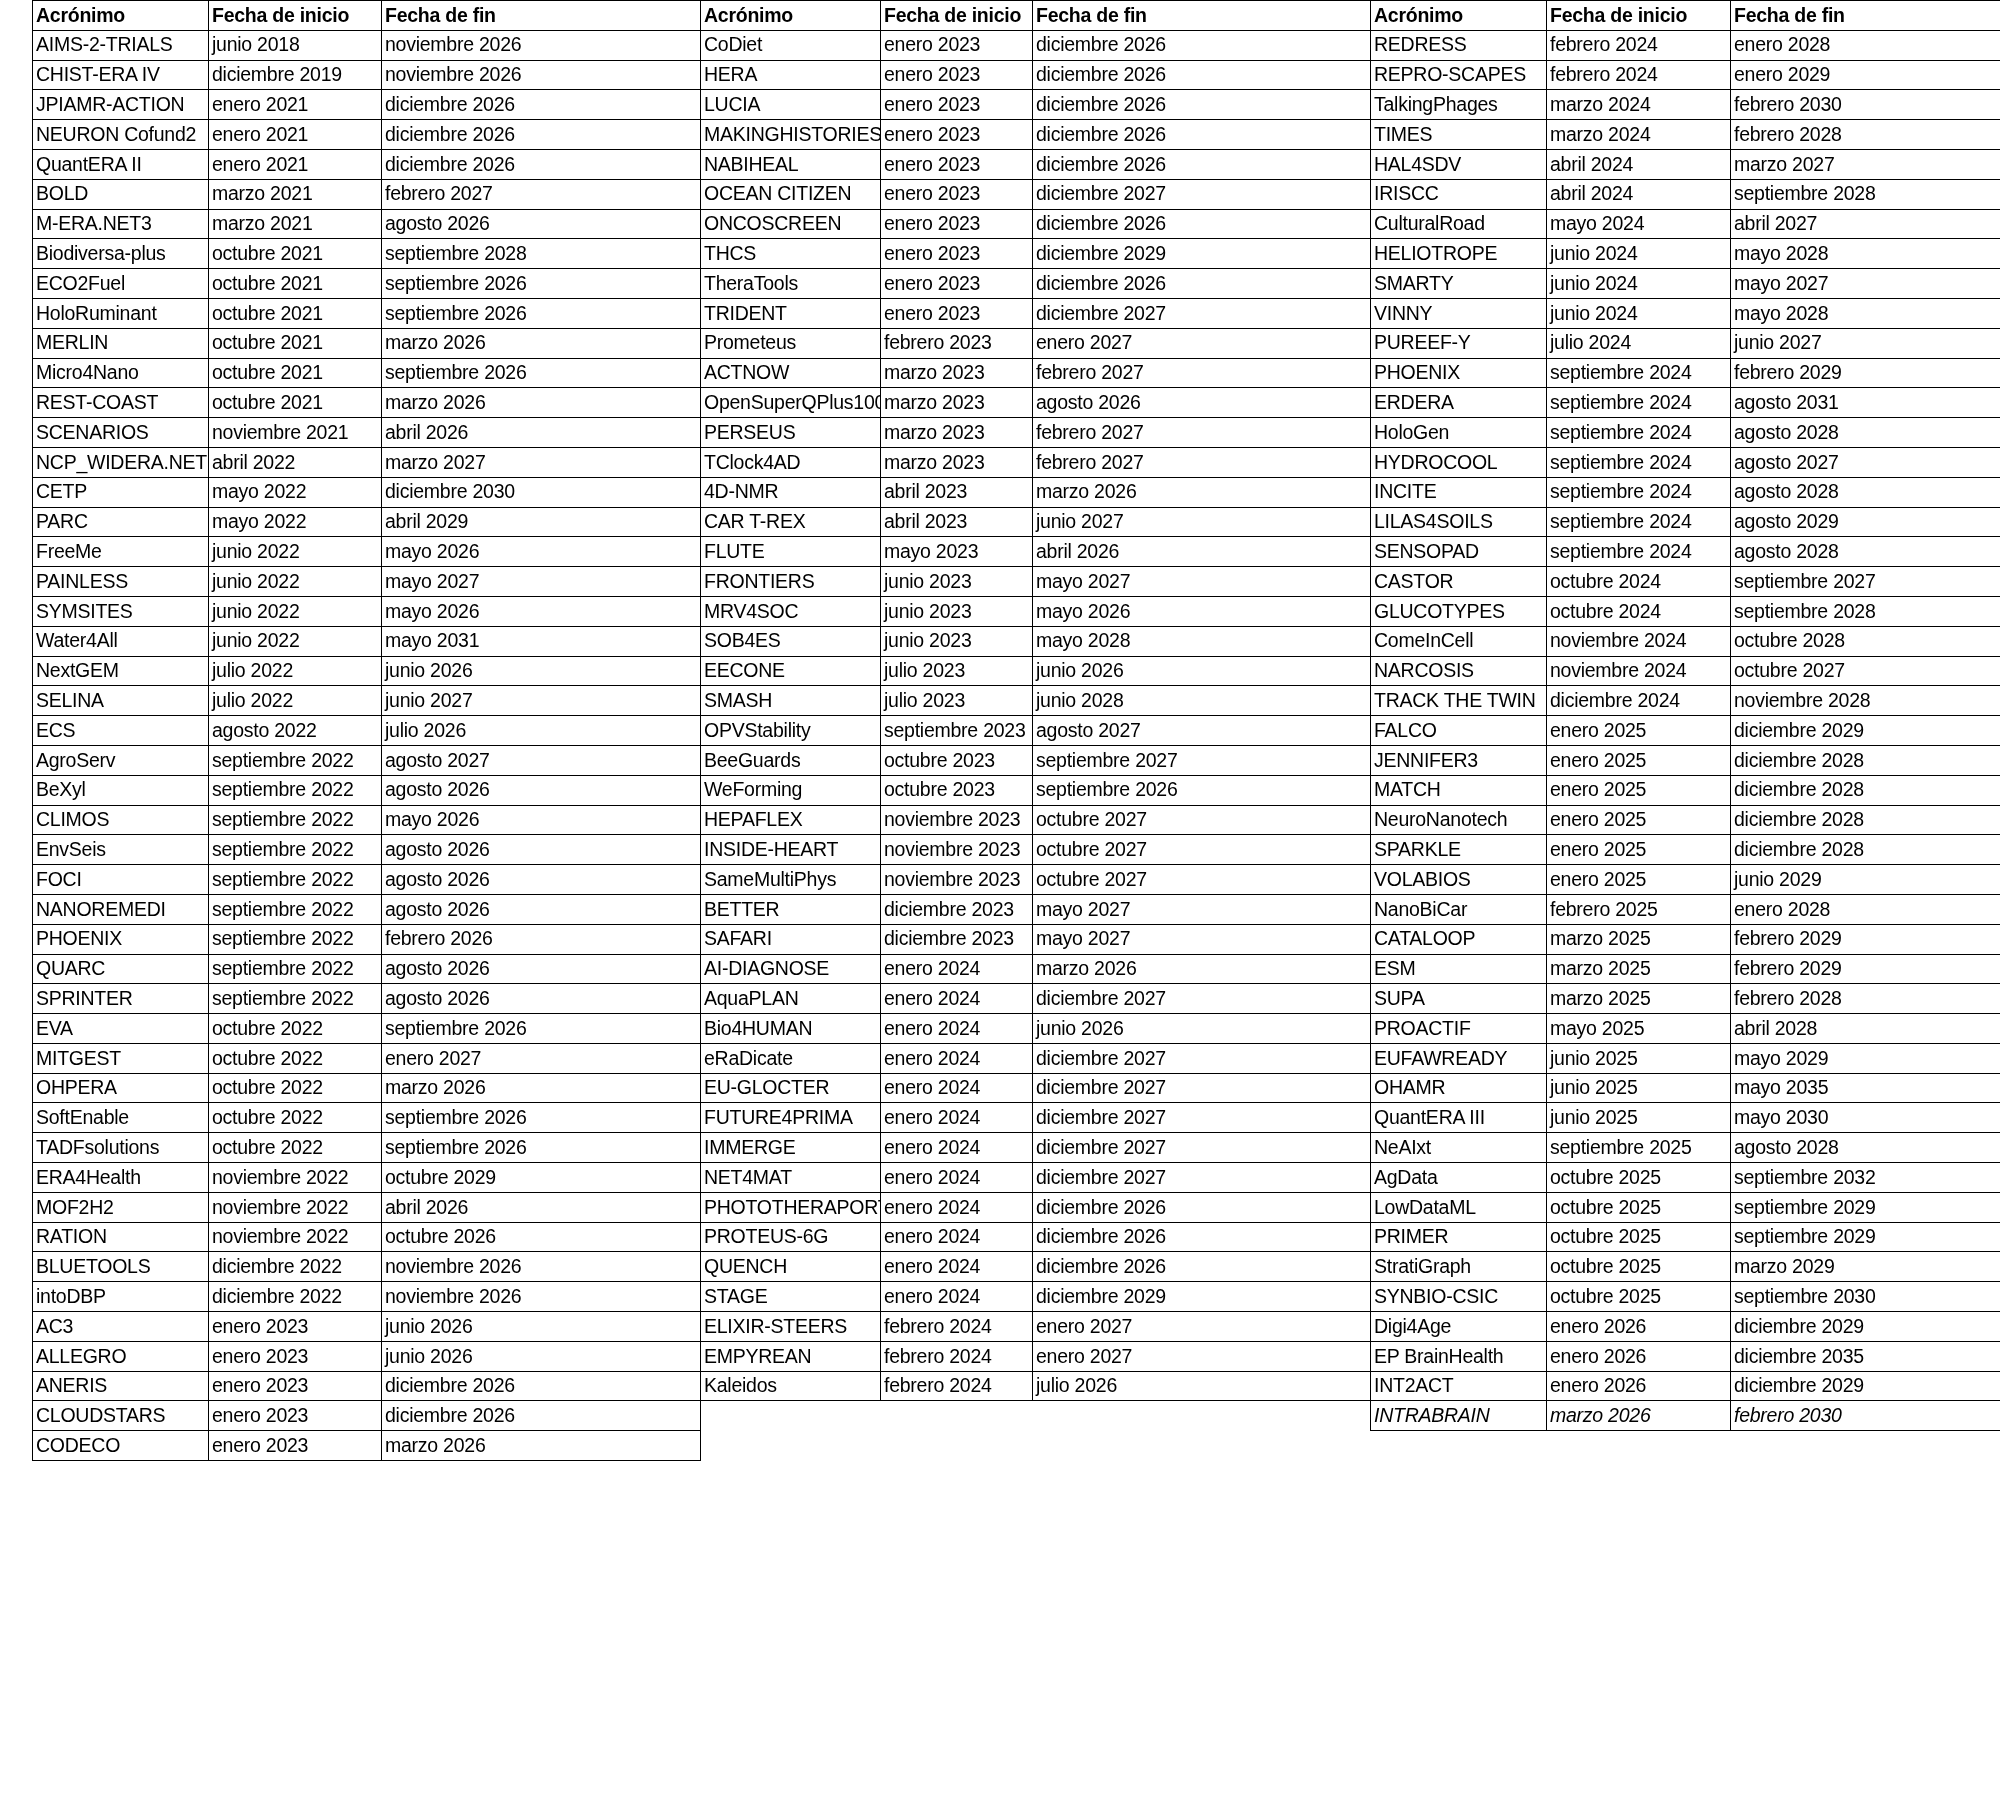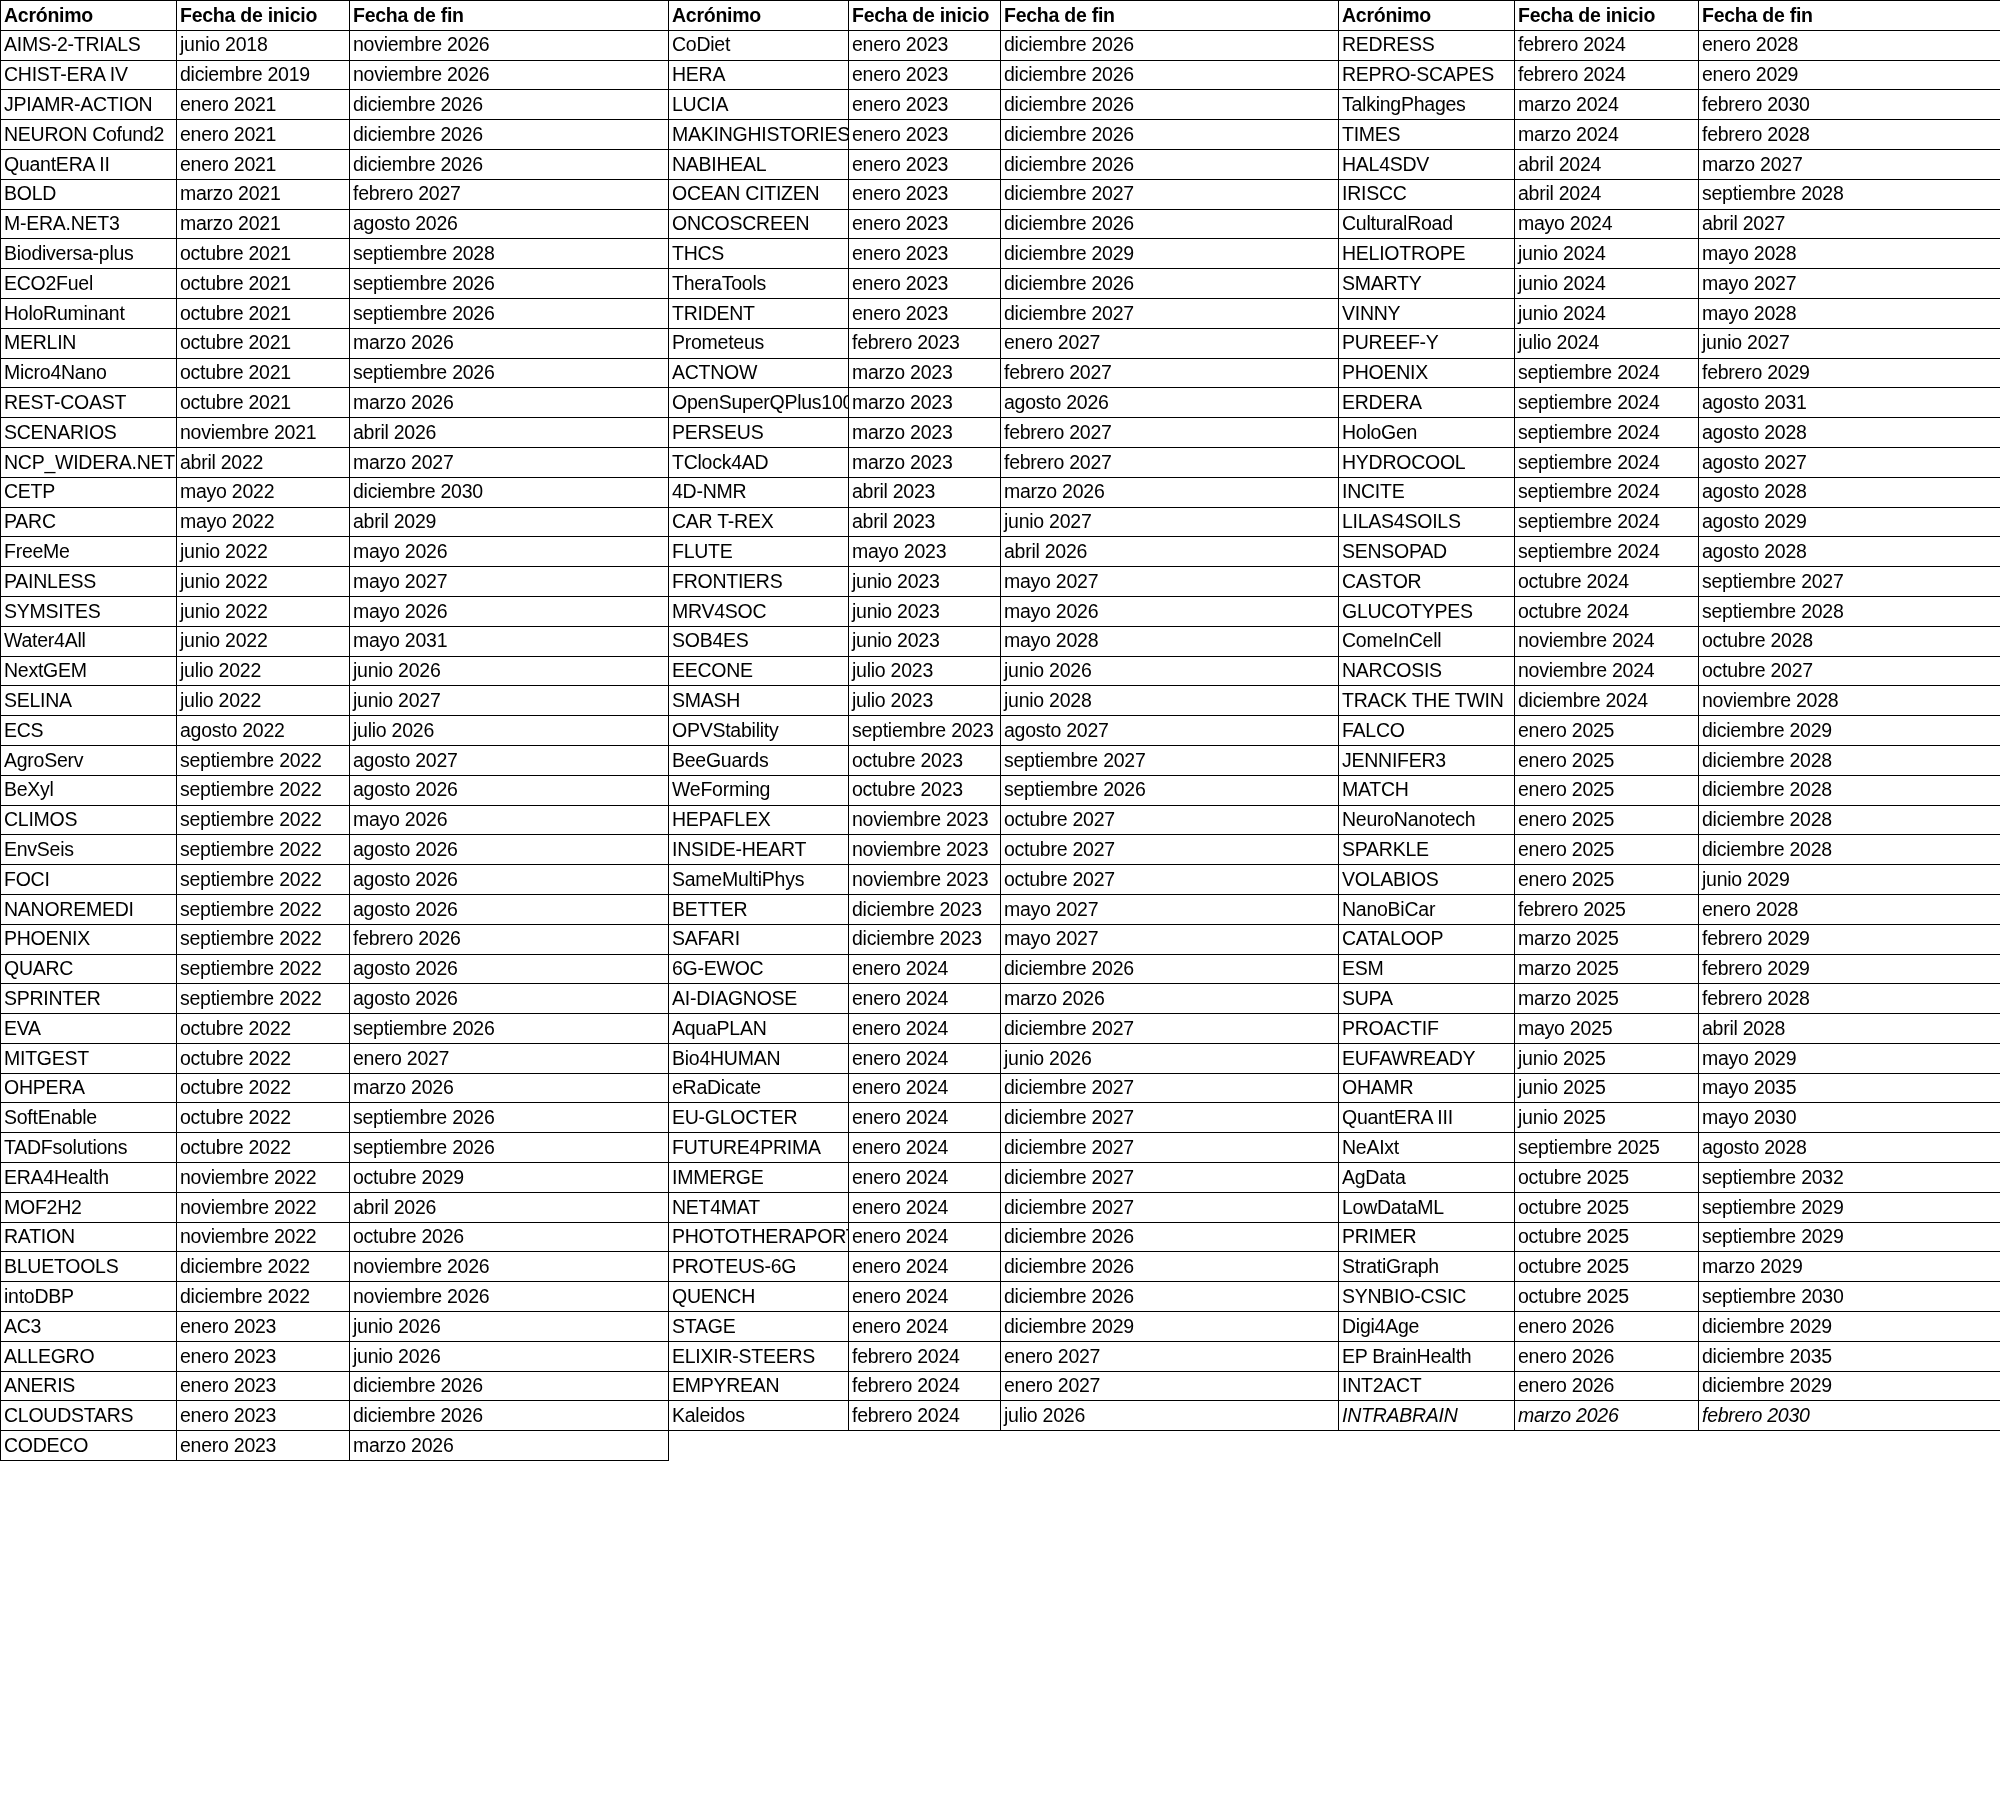--- a/index.html
+++ b/index.html
@@ -16,20 +16,21 @@
   }
   .sheet {
     display: flex;
     flex-direction: row;
     width: 2000px;
     height: 1807px;
     align-items: flex-start;
   }
   .block {
     box-sizing: border-box;
+    padding-left: 32px;
   }
   .block-0 { width: 668px; }
   .block-1 { width: 670px; }
   .block-2 { width: 662px; }
 
   table.grid {
     border-collapse: collapse;
     table-layout: fixed;
     width: 100%;
   }
@@ -492,25 +493,20 @@
             <td>BETTER</td>
             <td>diciembre 2023</td>
             <td>mayo 2027</td>
           </tr>
           <tr>
             <td>SAFARI</td>
             <td>diciembre 2023</td>
             <td>mayo 2027</td>
           </tr>
           <tr>
-            <td>6G-EWOC</td>
-            <td>enero 2024</td>
-            <td>diciembre 2026</td>
-          </tr>
-          <tr>
             <td>AI-DIAGNOSE</td>
             <td>enero 2024</td>
             <td>marzo 2026</td>
           </tr>
           <tr>
             <td>AquaPLAN</td>
             <td>enero 2024</td>
             <td>diciembre 2027</td>
           </tr>
           <tr>

